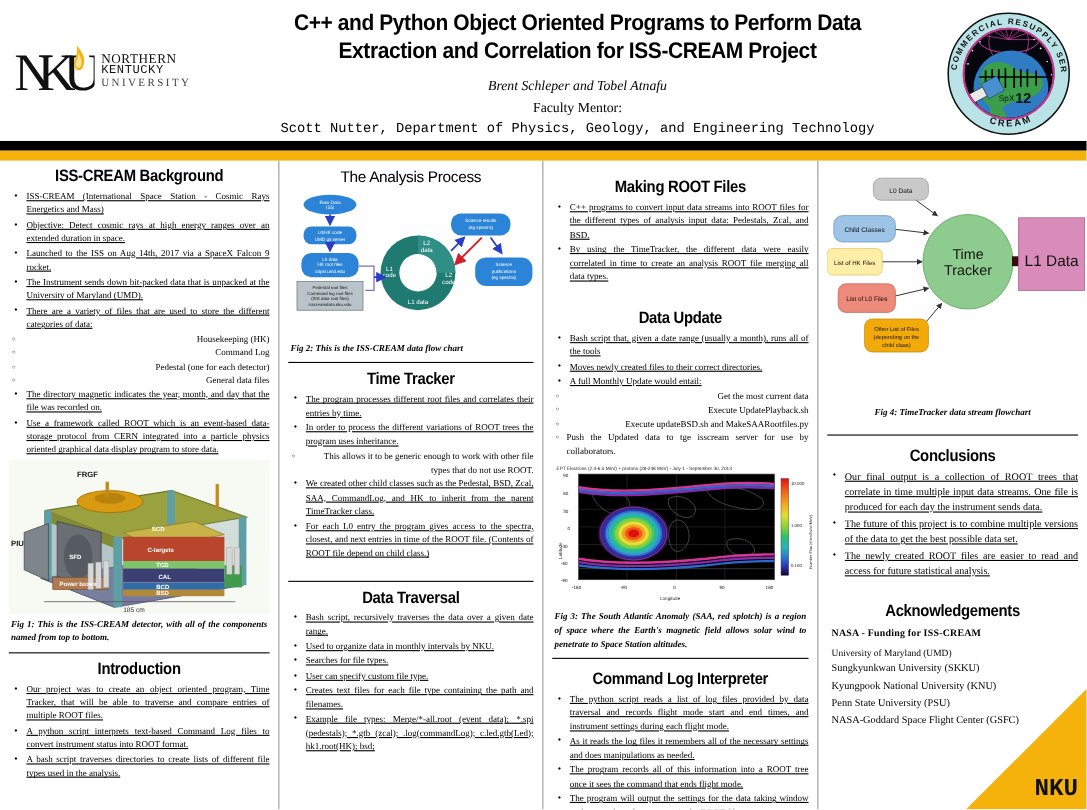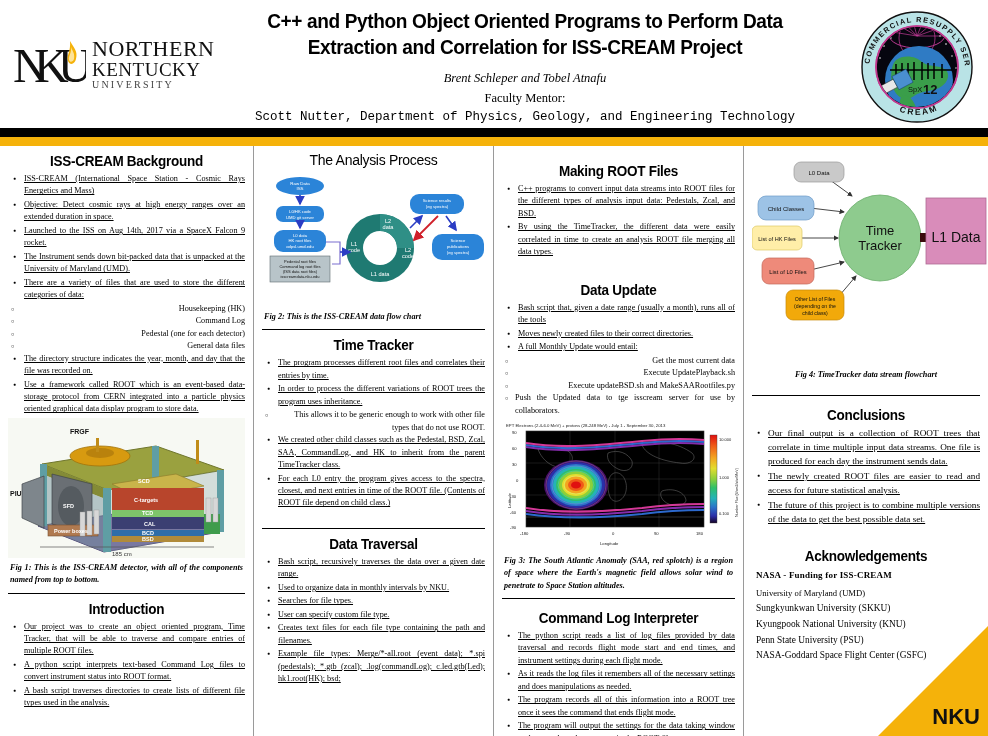--- a/index.html
+++ b/index.html
@@ -14,22 +14,22 @@
   .poster { position: relative; width: 988px; height: 736px; background: #fff; overflow: hidden; }
 
   
   .header { position: relative; width: 100%; height: 128px; background: #fff; }
   .nku-logo {
     position: absolute; left: 14px; top: 33px; width: 180px; height: 62px;
     display: flex; align-items: center;
   }
   .nku-mark { position: relative; width: 72px; height: 56px; flex: 0 0 auto; }
   .nku-words { margin-left: 6px; line-height: 1.0; }
-  .nku-words .w1 { font-family: "Liberation Serif", serif; font-size: 22px; letter-spacing: .5px; color: #111; display:block;}
-  .nku-words .w2 { font-family: Liberation Serif, serif; font-size: 19px; letter-spacing: .5px; color: #111; display:block;}
+  .nku-words .w1 { font-family: "Liberation Serif", serif; font-size: 12px; letter-spacing: .5px; color: #111; display:block;}
+  .nku-words .w2 { font-family: Liberation Mono, monospace; font-size: 11px; letter-spacing: .5px; color: #111; display:block;}
   .nku-words .w3 { font-family: "Liberation Serif", serif; font-size: 10px; letter-spacing: 2.2px; color: #444; display:block; margin-top:1px;}
 
   .title-block { position: absolute; left: 205px; top: 8px; width: 640px; text-align: center; }
   .ptitle {
     font-family: "Liberation Sans", sans-serif;
     font-weight: bold; font-size: 20.5px; line-height: 1.28;
     letter-spacing: -0.4px; color: #000; margin: 0;
     transform: scaleX(0.93); transform-origin: center top;
   }
   .authors { font-family: "Liberation Serif", serif; font-size: 12.5px; color:#000; margin-top: 9px; line-height:1.55;font-style:italic;}
@@ -102,21 +102,21 @@
   
   .fig4 { position: relative; width: 235px; height: 205px; margin: 4px auto 0 auto; }
 
   .nku-corner {
     position: absolute; right: 0; bottom: 0; width: 120px; height: 120px; overflow: hidden; pointer-events:none;
   }
   .nku-corner .tri {
     position:absolute; right:-10px; bottom:-10px; width: 0; height: 0;
     border-left: 130px solid transparent; border-bottom: 130px solid #f5b20a;
   }
-  .nku-corner .mk { position:absolute; right: 8px; bottom: 6px; font-family:Liberation Sans, sans-serif; font-size: 22px; color:#111; font-weight:bold;}
+  .nku-corner .mk { position:absolute; right: 8px; bottom: 6px; font-family:Liberation Mono, monospace; font-size: 22px; color:#111; font-weight:bold;}
 </style>
 </head>
 <body>
 
 <div class="poster">
 
   <div class="header">
 
     <div class="nku-logo">
       <div class="nku-mark">
@@ -232,21 +232,21 @@
         <li>The Instrument sends down bit-packed data that is unpacked at the University of Maryland (UMD).</li>
         <li>There are a variety of files that are used to store the different categories of data:</li>
       </ul>
       <ul class="sub">
         <li>Housekeeping (HK)</li>
         <li>Command Log</li>
         <li>Pedestal (one for each detector)</li>
         <li>General data files</li>
       </ul>
       <ul class="bul">
-        <li>The directory structure indicates the year, month, and day that the file was recorded on.</li>
+        <li>The directory magnetic indicates the year, month, and day that the file was recorded on.</li>
         <li>Use a framework called ROOT which is an event-based data-storage protocol from CERN integrated into a particle physics oriented graphical data display program to store data.</li>
       </ul>
 
       <div class="fig1">
         <svg width="237" height="140" viewBox="0 0 237 140">
           <rect width="237" height="140" fill="#f7f9f3"></rect>
 
           <polygon points="34,46 148,28 216,52 100,72" fill="#9aa13f" stroke="#6f762c" stroke-width="1"></polygon>
           <polygon points="34,46 100,72 100,82 34,56" fill="#848b36"></polygon>
 
@@ -603,22 +603,22 @@
           <text x="204" y="92" font-family="Liberation Sans, sans-serif" font-size="14" fill="#111" text-anchor="middle">L1 Data</text>
         </svg>
       </div>
       <div class="caption center" style="margin-top:14px;">Fig 4: TimeTracker data stream flowchart</div>
 
       <div class="hr-line" style="margin-top:14px;"></div>
 
       <div class="sec-title" style="margin-top:10px;">Conclusions</div>
       <ul class="bul" style="font-size:9px;">
         <li style="font-size:9.2px;">Our final output is a collection of  ROOT trees that correlate in time multiple input data streams. One file is produced for each day the instrument sends data.</li>
+        <li style="font-size:9.2px;">The future of this project is to combine multiple versions of the data to get the best possible data set.</li>
         <li style="font-size:9.2px;">The newly created ROOT files are easier to read and access for future statistical analysis.</li>
-        <li style="font-size:9.2px;">The future of this project is to combine multiple versions of the data to get the best possible data set.</li>
       </ul>
 
       <div class="sec-title" style="margin-top:20px;">Acknowledgements</div>
       <div class="plain-list">
         <div class="ack-first">NASA - Funding for ISS-CREAM</div>
         <div style="font-size:8.6px;">University of Maryland (UMD)</div>
         <div>Sungkyunkwan University (SKKU)</div>
         <div>Kyungpook National University (KNU)</div>
         <div>Penn State University (PSU)</div>
         <div>NASA-Goddard Space Flight Center (GSFC)</div>

